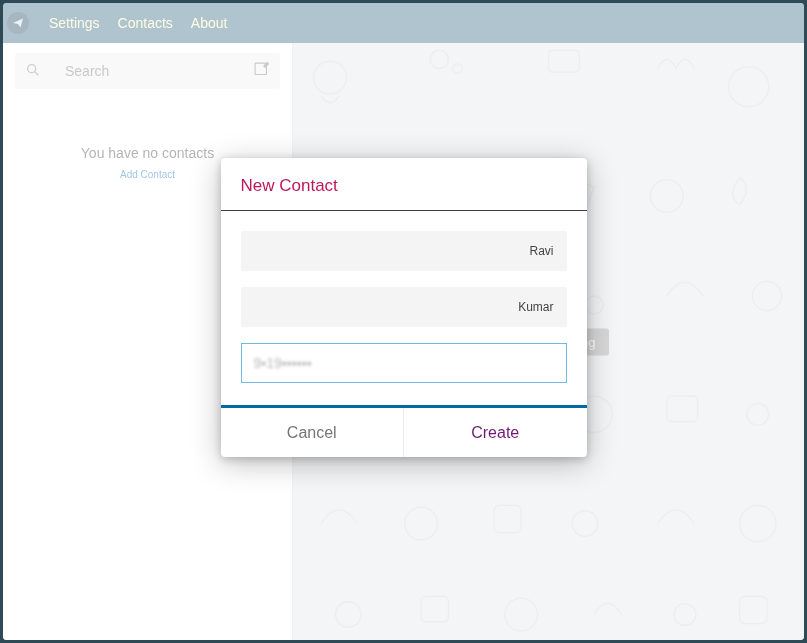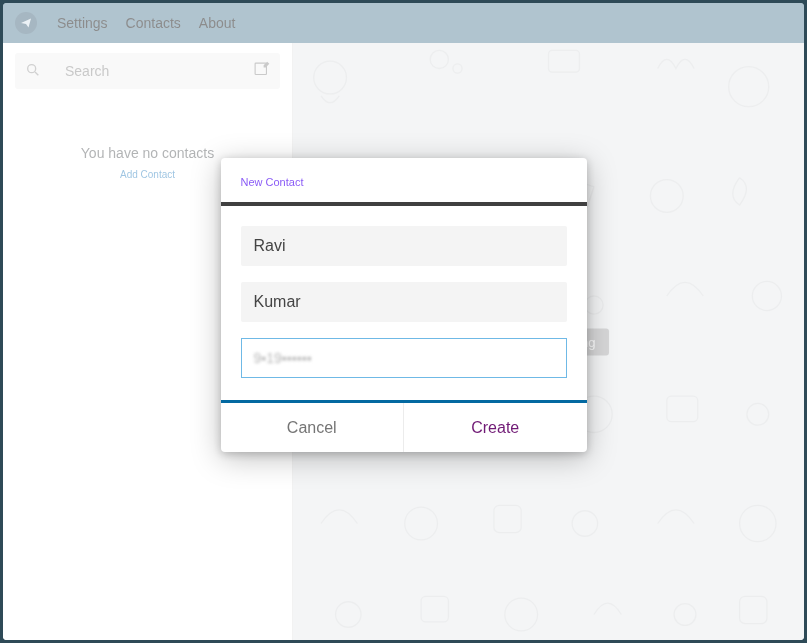--- a/index.html
+++ b/index.html
@@ -36,23 +36,23 @@
     font-size: 15px;
     color: #555;
     cursor: pointer;
   }
 
   .menubar {
     height: 40px;
     background: #517c94;
     display: flex;
     align-items: center;
-    padding-left: 12px;
+    padding-left: 4px;
     gap: 18px;
-    color: #000000;
+    color: #fef9c3;
     font-size: 14px;
   }
   .menubar .logo {
     width: 22px; height: 22px;
     border-radius: 50%;
     background: #3a6078;
     display: flex; align-items: center; justify-content: center;
     margin-right: 2px;
   }
   .menubar .logo svg { width: 12px; height: 12px; fill: #d4e2ea; }
@@ -142,39 +142,40 @@
     width: 366px;
     background: #fff;
     border-radius: 4px;
     box-shadow: 0 6px 30px rgba(0,0,0,0.25), 0 2px 8px rgba(0,0,0,0.2);
     display: flex;
     flex-direction: column;
     overflow: hidden;
   }
   .dialog-title {
     padding: 18px 20px 14px 20px;
-    font-size: 11px;
-    color: #8b5cf6;
-    border-bottom: 4px solid #404040;
+    font-size: 17px;
+    color: #be185d;
+    border-bottom: 1px solid #404040;
   }
   .dialog-body {
     padding: 20px 20px 22px 20px;
     display: flex;
     flex-direction: column;
     gap: 16px;
   }
   .dialog-body input {
     height: 40px;
     border: 1px solid transparent;
     background: #f4f4f4;
     border-radius: 2px;
     padding: 0 12px;
-    font-size: 16px;
+    font-size: 12px;
     color: #444;
     outline: none;
+    text-align: right;
   }
   .dialog-body .phone-wrap {
     border: 1px solid #6fb9e6;
     background: #fff;
     height: 40px;
     display: flex; align-items: center;
     padding: 0 12px;
   }
   .dialog-body .phone-wrap span {
     color: #b8b8b8;

